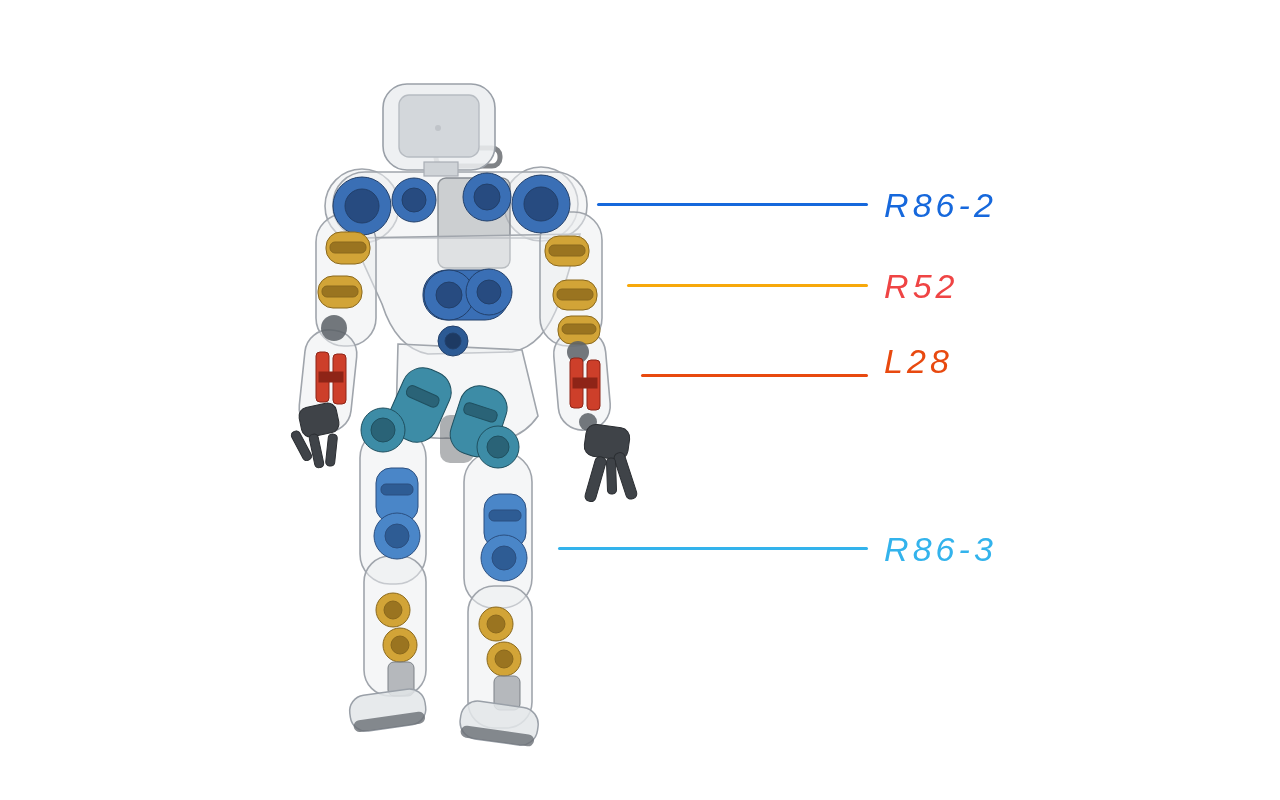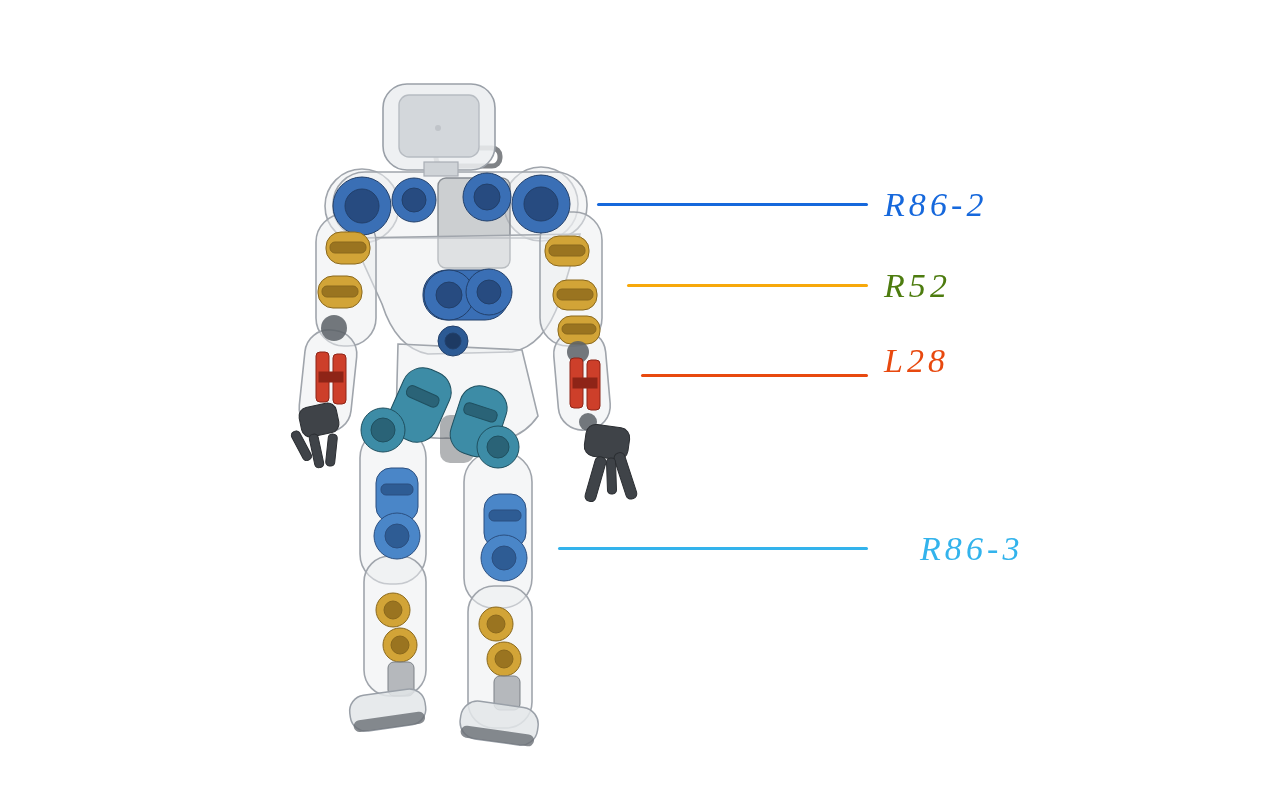--- a/index.html
+++ b/index.html
@@ -1,35 +1,35 @@
 <!DOCTYPE html>
 <html><head>
 <meta charset="utf-8">
 <style>
   html,body{margin:0;padding:0;background:#fff;}
   .canvas{
     position:relative;width:1280px;height:800px;background:#ffffff;
-    overflow:hidden;font-family:Liberation Serif, serif;
+    overflow:hidden;font-family:Liberation Sans, sans-serif;
   }
   .robot-svg{position:absolute;left:0;top:0;width:1280px;height:800px;}
   .callout-layer{position:absolute;inset:0;pointer-events:none;}
   .callout-line{position:absolute;height:3px;border-radius:2px;}
   .callout-label{
     position:absolute;font-style:italic;font-weight:500;font-size:34px;
     letter-spacing:0.12em;white-space:nowrap;line-height:1;
   }
   
   .c0 .callout-line{left:597px;top:203px;width:271px;}
   .c0 .callout-label{left:884px;top:188px;}
   .c1 .callout-line{left:627px;top:284px;width:241px;}
   .c1 .callout-label{left:884px;top:269px;}
   .c2 .callout-line{left:641px;top:374px;width:227px;}
   .c2 .callout-label{left:884px;top:344px;}
   .c3 .callout-line{left:558px;top:547px;width:310px;}
-  .c3 .callout-label{left:920px;top:532px;}
+  .c3 .callout-label{left:884px;top:532px;}
 </style>
 </head>
 <body>
 
 <div class="canvas">
 
   <svg class="robot-svg" viewBox="0 0 1280 800" xmlns="http://www.w3.org/2000/svg">
 
     <g fill="#eceef0" fill-opacity="0.55" stroke="#a0a5ac" stroke-width="1.6">
       <circle cx="362" cy="206" r="37"></circle>
@@ -188,21 +188,21 @@
 
   <div class="callout-layer">
 
     <div class="c0">
       <div class="callout-line" style="background-color: rgb(22, 104, 220);"></div>
       <div class="callout-label" style="color: rgb(22, 104, 220);">R86-2</div>
     </div>
 
     <div class="c1">
       <div class="callout-line" style="background-color: rgb(247, 168, 10);"></div>
-      <div class="callout-label" style="color: #4d7c0f;">R52</div>
+      <div class="callout-label" style="color: #ef4444;">R52</div>
     </div>
 
     <div class="c2">
       <div class="callout-line" style="background-color: rgb(232, 73, 15);"></div>
       <div class="callout-label" style="color: rgb(232, 73, 15);">L28</div>
     </div>
 
     <div class="c3">
       <div class="callout-line" style="background-color: rgb(51, 179, 236);"></div>
       <div class="callout-label" style="color: rgb(51, 179, 236);">R86-3</div>

